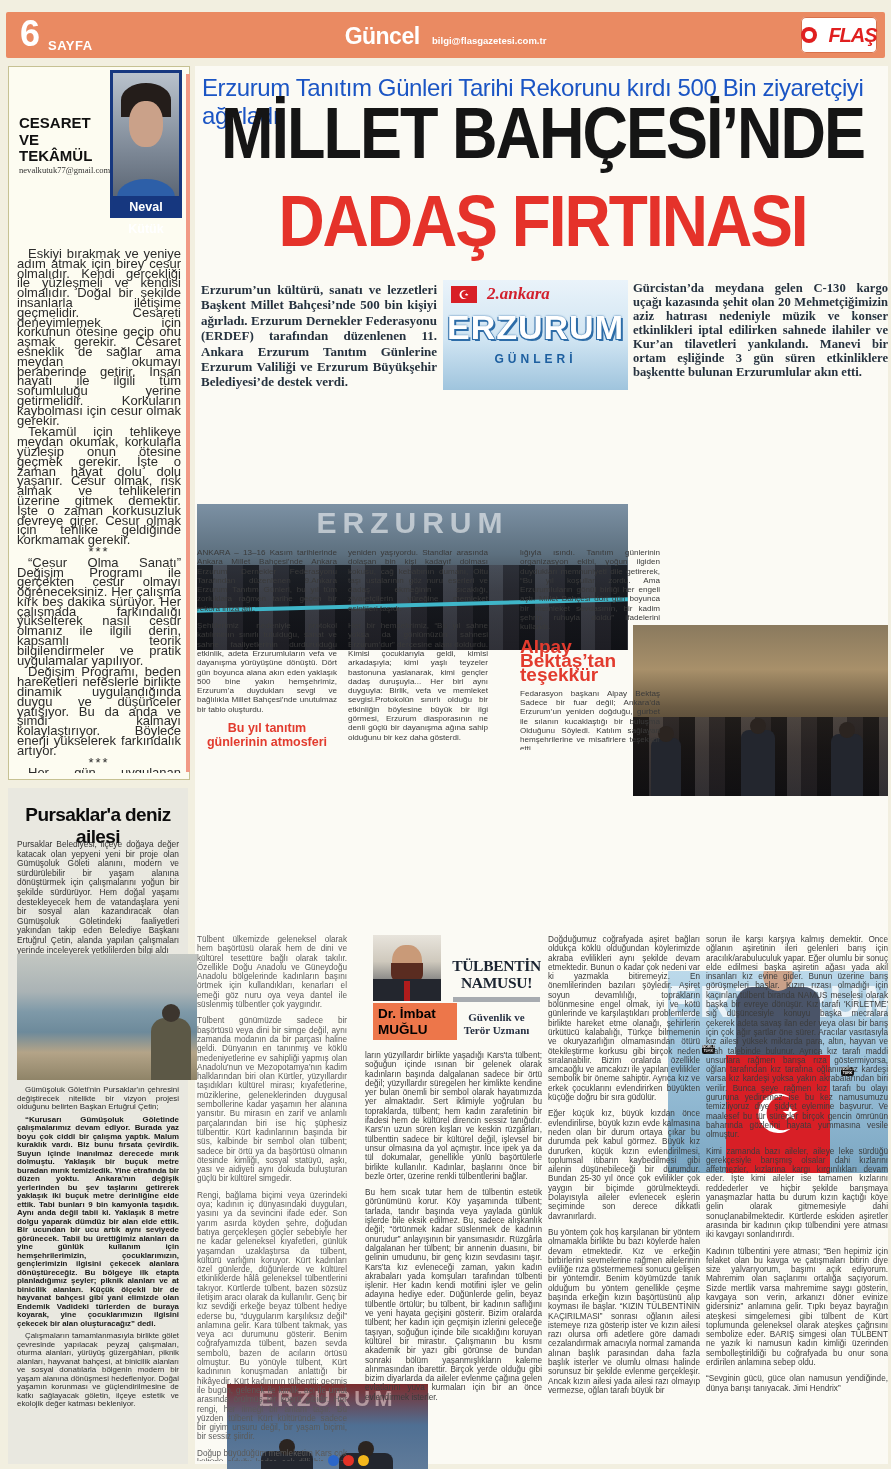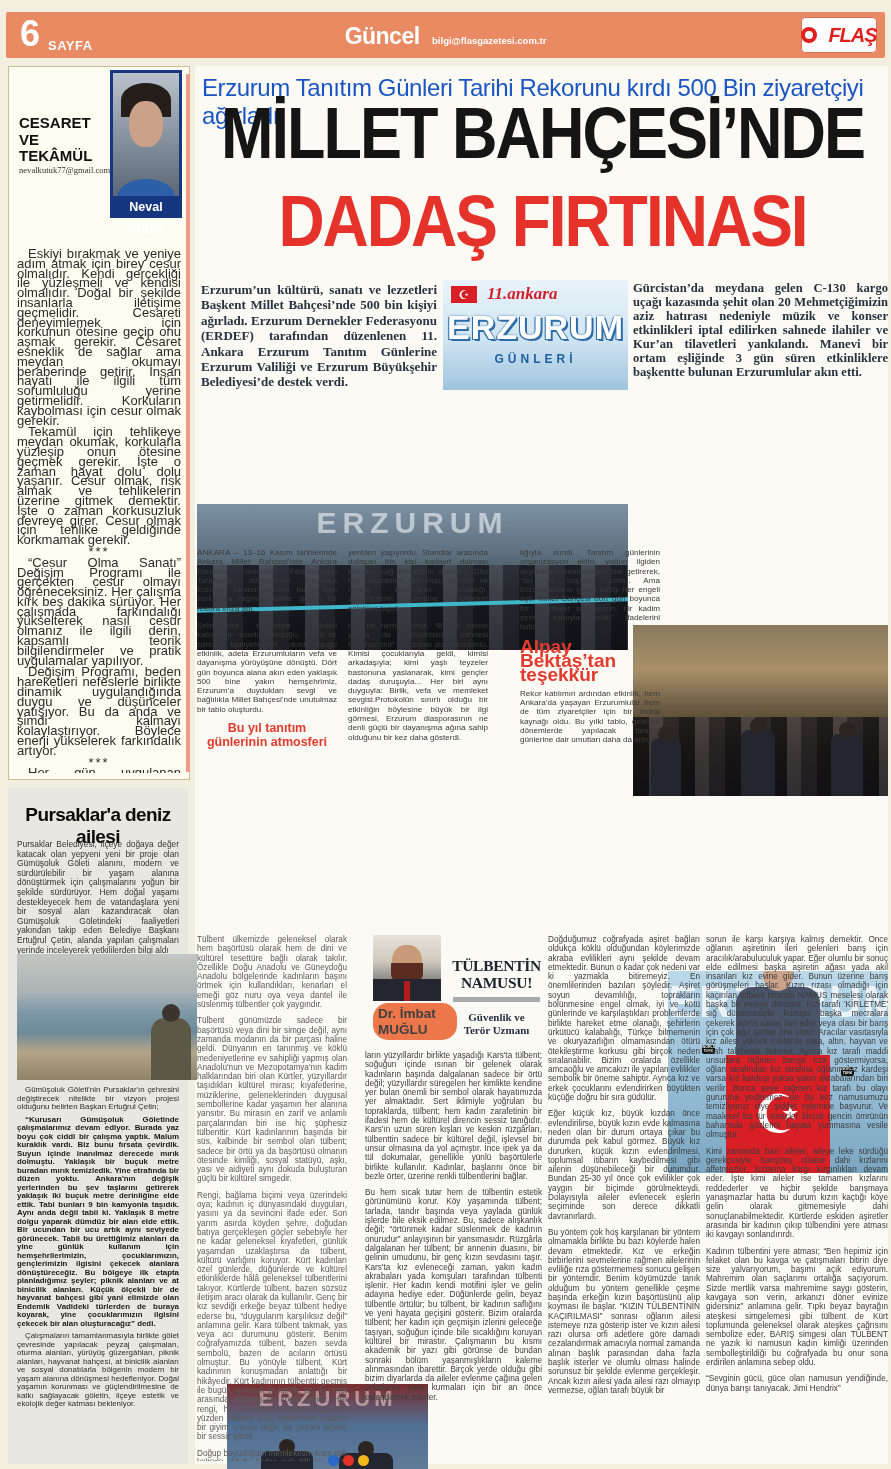--- a/index.html
+++ b/index.html
@@ -80,21 +80,21 @@
   .subhead-l{color:#e23b2e;font-weight:900;font-size:19px;line-height:14px;margin:2px 0 7px 0;}
   
   .bot-col{font-size:8.2px;line-height:9.3px;text-align:justify;color:#3c3c3c;overflow:hidden;}
   .bot-col p{margin:0 0 7px 0;}
   .colA{color:#5a5a5a;}
   .imbat-photo{background:linear-gradient(180deg,#e8e4dc 0%,#cfc9bd 40%,#3a3f49 100%);}
   .imbat-face{position:absolute;left:50%;top:10px;transform:translateX(-50%);width:30px;height:34px;border-radius:45%;background:#c99a78;}
   .imbat-beard{position:absolute;left:50%;top:28px;transform:translateX(-50%);width:32px;height:22px;border-radius:0 0 50% 50%;background:#5a2c20;}
   .imbat-suit{position:absolute;left:0;right:0;bottom:0;height:22px;background:#23262e;}
   .imbat-tie{position:absolute;left:50%;bottom:0;transform:translateX(-50%);width:6px;height:20px;background:#b01c1c;}
-  .imbat-label{background:#ed764a;color:#404040;font-weight:900;font-size:13.5px;line-height:1.15;padding:3px 5px;border-radius:15px;}
+  .imbat-label{background:#ed764a;color:#000000;font-weight:900;font-size:13.5px;line-height:1.15;padding:3px 5px;}
   .tn-title{font-family:"Liberation Serif",serif;font-weight:900;font-size:15.5px;line-height:1.12;color:#1b2431;text-align:center;letter-spacing:-.3px;}
   .tn-rule{background:#a7abb0;}
   .tn-role{font-family:"Liberation Serif",serif;font-weight:700;font-size:11px;line-height:12.5px;color:#273043;text-align:center;}
   .dot{width:11px;height:11px;border-radius:50%;display:inline-block;margin-right:4px;}
 </style>
 </head>
 <body>
 
 <div class="page">
 
@@ -137,21 +137,21 @@
   <div class="abs pink-rule" style="left:186px;top:74px;width:4px;height:698px;"></div>
 
   <div class="abs kicker" style="left:202px;top:74px;width:686px;">Erzurum Tanıtım Günleri Tarihi Rekorunu kırdı 500 Bin ziyaretçiyi ağırladı</div>
   <div class="abs h1" style="left:197px;top:98px;width:691px;">MİLLET BAHÇESİ’NDE</div>
   <div class="abs h2" style="left:197px;top:184px;width:691px;">DADAŞ FIRTINASI</div>
 
   <div class="abs intro intro-l" style="left:201px;top:282px;width:236px;height:110px;">Erzurum’un kültürü, sanatı ve lezzetleri Başkent Millet Bahçesi’nde 500 bin kişiyi ağırladı. Erzurum Dernekler Federasyonu (ERDEF) tarafından düzenlenen 11. Ankara Erzurum Tanıtım Günlerine Erzurum Valiliği ve Erzurum Büyükşehir Belediyesi’de destek verdi.</div>
 
   <div class="abs photo poster" style="left:443px;top:280px;width:185px;height:110px;">
     <div class="abs flag" style="left:8px;top:6px;width:26px;height:17px;font-size:12px;">☪</div>
-    <div class="abs poster-script" style="left:44px;top:4px;">11.ankara</div>
+    <div class="abs poster-script" style="left:44px;top:4px;">2.ankara</div>
     <div class="abs poster-big" style="left:0;right:0;top:28px;text-align:center;">ERZURUM</div>
     <div class="abs poster-small" style="left:0;right:0;top:72px;text-align:center;">GÜNLERİ</div>
   </div>
 
   <div class="abs intro intro-r" style="left:633px;top:281px;width:255px;height:86px;">Gürcistan’da meydana gelen C-130 kargo uçağı kazasında şehit olan 20 Mehmetçiğimizin aziz hatırası nedeniyle müzik ve konser etkinlikleri iptal edilirken sahnede ilahiler ve Kur’an tilavetleri yankılandı. Manevi bir ortam eşliğinde 3 gün süren etkinliklere başkentte bulunan Erzurumlular akın etti.</div>
 
   <div class="abs photo ribbon-photo" style="left:197px;top:394px;width:431px;height:146px;">
     <div class="ribbon-banner">ERZURUM</div>
     <div class="crowd-band"></div>
     <div class="ribbon-line"></div>
@@ -178,21 +178,20 @@
         <p>Her bir hemşehrimiz, “Bu yıl sahne yoksa da gönlümüzün sahnesi Erzurum’dur” dercesine alanı doldurdu. Kimisi çocuklarıyla geldi, kimisi arkadaşıyla; kimi yaşlı teyzeler bastonuna yaslanarak, kimi gençler dadaş duruşuyla... Her biri aynı duyguyla: Birlik, vefa ve memleket sevgisi.Protokolün sınırlı olduğu bir etkinliğin böylesine büyük bir ilgi görmesi, Erzurum diasporasının ne denli güçlü bir dayanışma ağına sahip olduğunu bir kez daha gösterdi.</p>
         <p>Ziyaretçiler, kısıtlamalara rağmen Erzurum’un kültürünü ve değerlerini yaşatmak için adeta yarıştı. Esnafın yüzü güldü, derneklerin gönlü doldu, hemşehrilerin yüreği memleket sıcak-</p>
       </div>
   </div>
   <div class="abs mid-col" style="left:520px;top:548px;width:140px;height:202px;">
     <div>
         <p>lığıyla ısındı. Tanıtım günlerinin organizasyon ekibi, yoğun ilgiden duydukları memnuniyeti dile getirerek, “Bu yıl koşullar zordu. Ama Erzurumluların gönül birliği her engeli aştı. Millet Bahçesi dört gün boyunca bir memleket sevdasının, bir kadim şehrin ruhuyla doldu” ifadelerini kullandı.</p>
       </div>
     <div class="subhead-l">Alpay Bektaş’tan teşekkür</div>
     <div>
-        <p>Rekor katılımın ardından etkinlik, hem Ankara’da yaşayan Erzurumlular hem de tüm ziyaretçiler için bir moral kaynağı oldu. Bu yılki tablo, gelecek dönemlerde yapılacak tanıtım günlerine dair umutları daha da artırdı.</p>
         <p>Fedarasyon başkanı Alpay Bektaş Sadece bir fuar değil; Ankara’da Erzurum’un yeniden doğduğu, gurbet ile sılanın kucaklaştığı bir buluşma Olduğunu Söyledi. Katılım sağlayan hemşehrilerine ve misafirlere teşekkür etti.</p>
       </div>
   </div>
 
   <div class="abs photo speaker-photo" style="left:668px;top:544px;width:220px;height:202px;">
     <div class="speaker-letters">ERZURUM</div>
     <div class="speaker-man"></div>
     <div class="abs podium-flag flag">☪</div>
     <div class="abs mic" style="left:34px;top:74px;">WORLD TURK</div>
     <div class="abs mic" style="right:34px;top:96px;">WORLD TURK</div>

